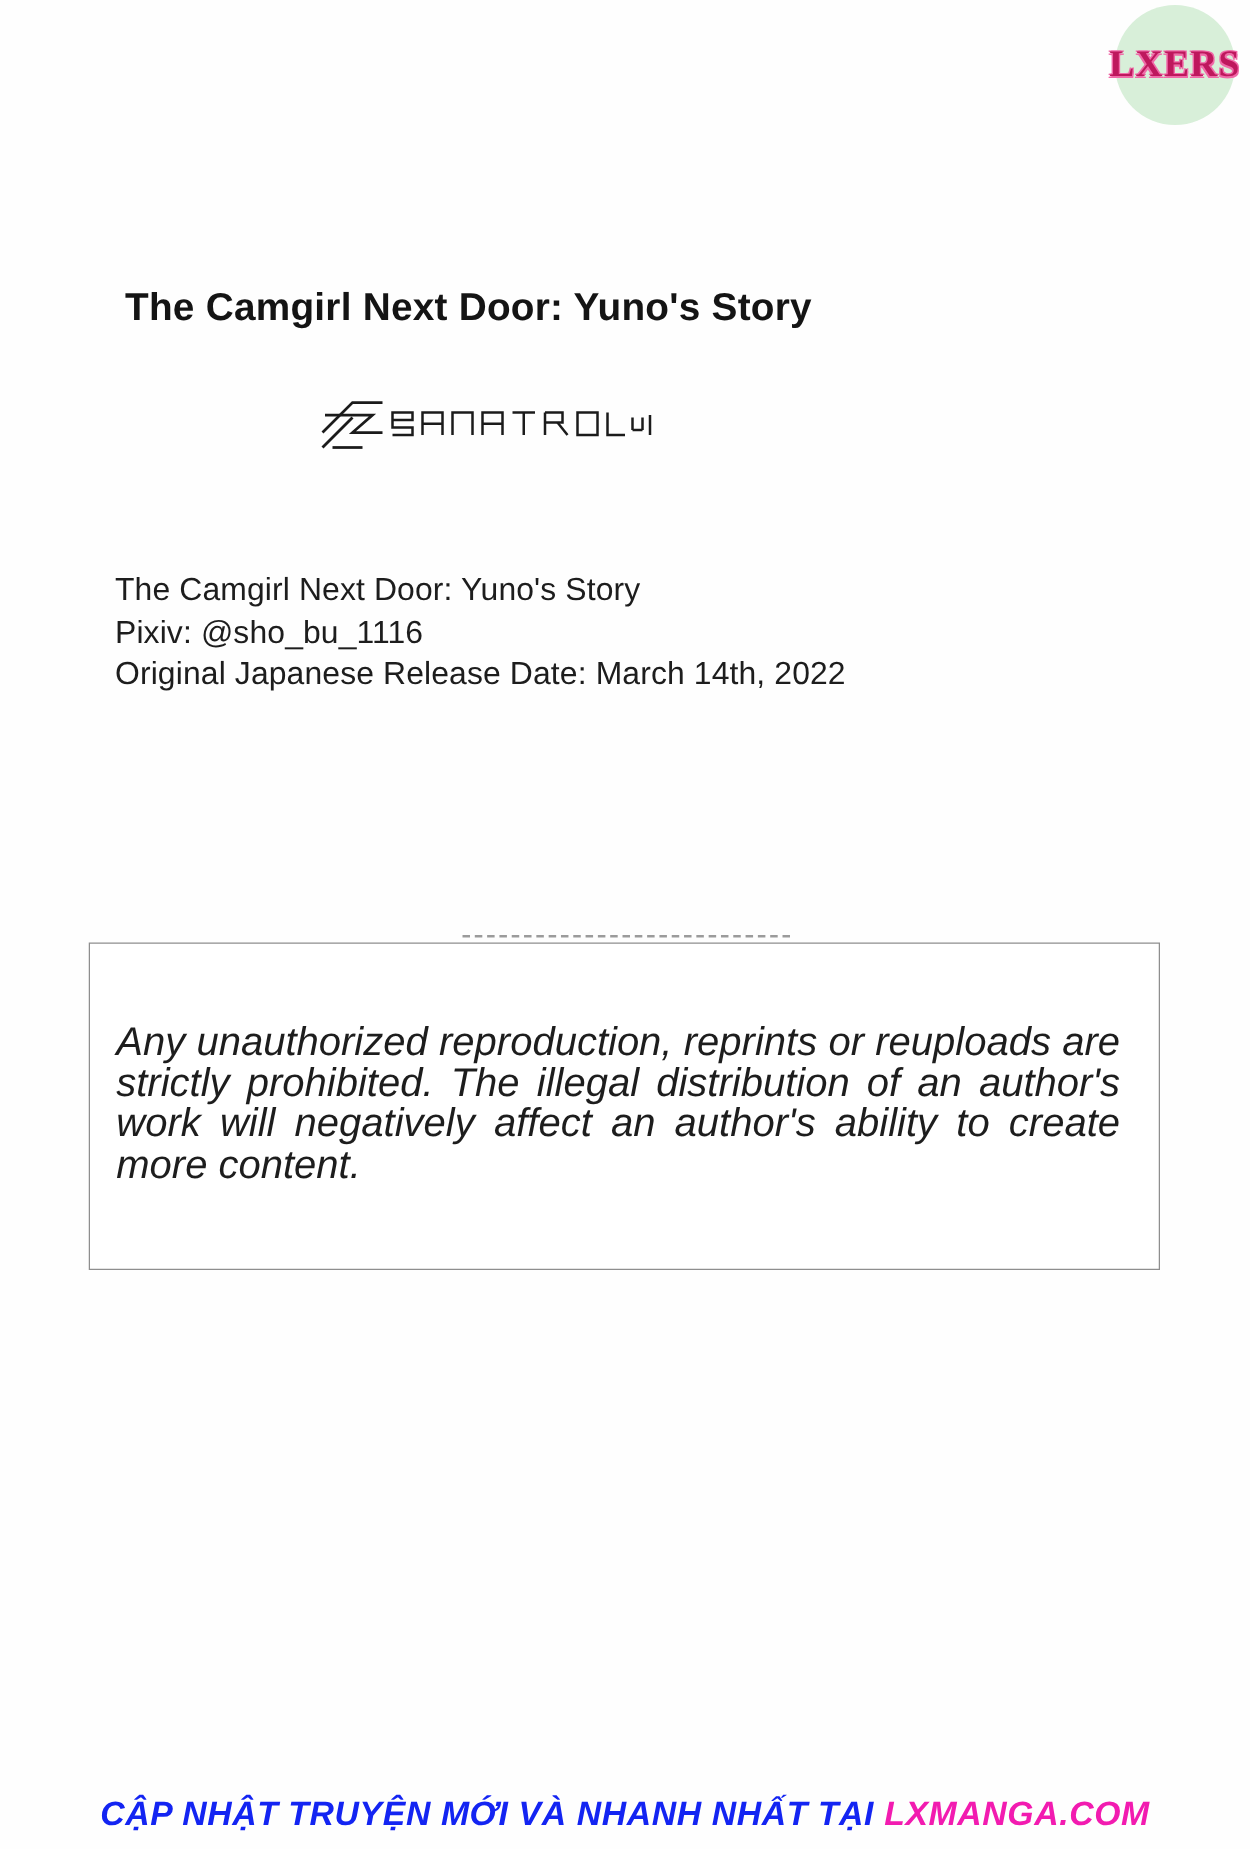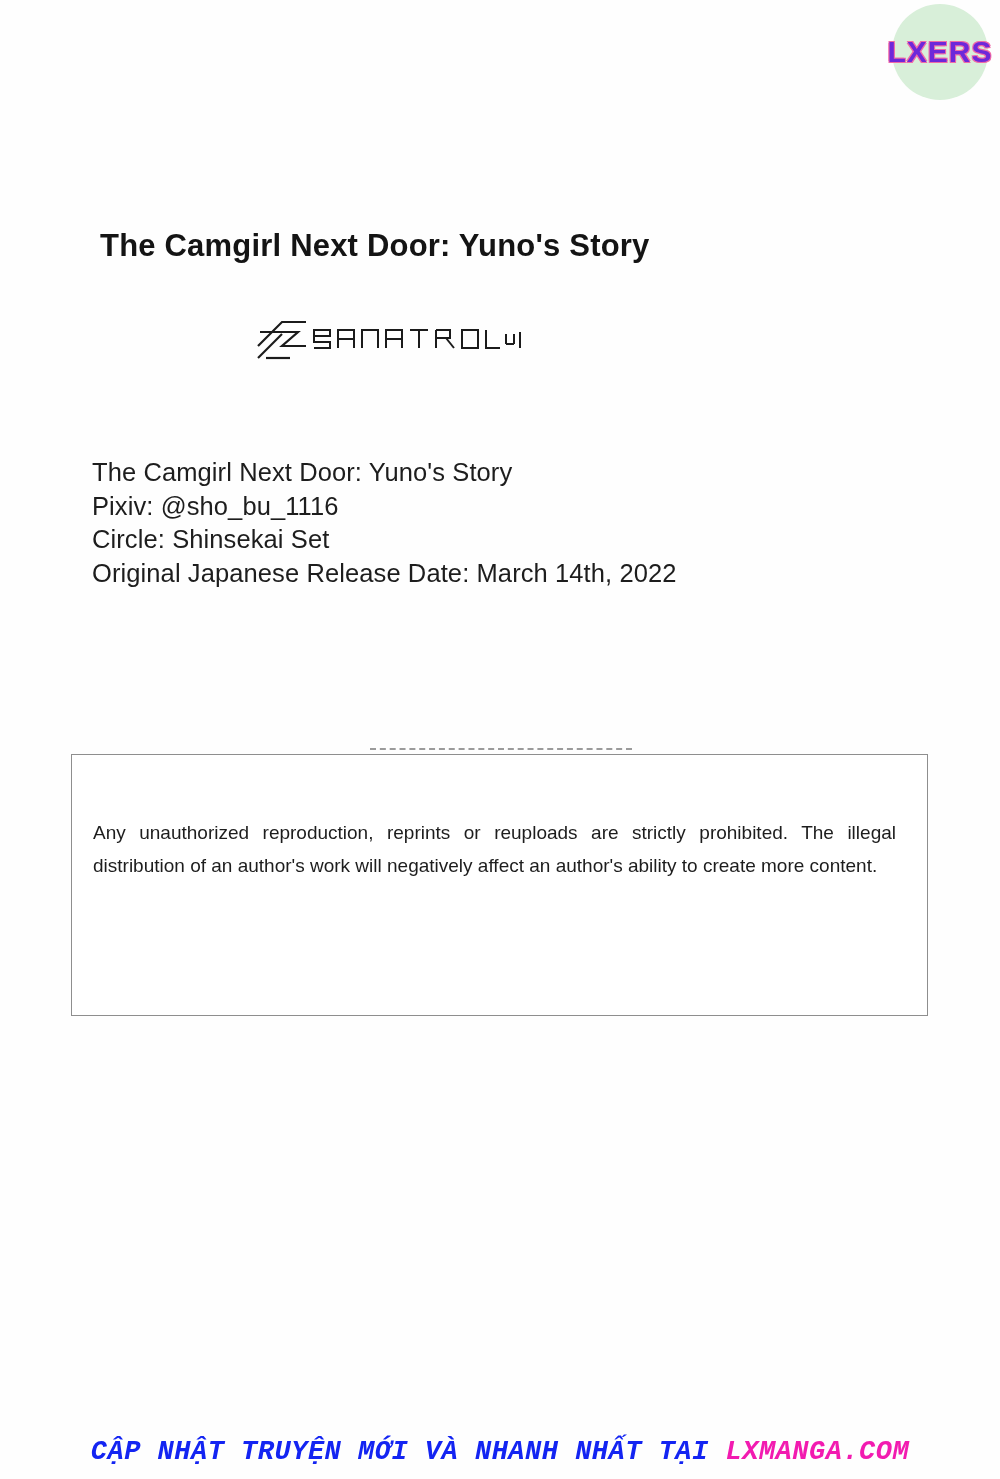--- a/index.html
+++ b/index.html
@@ -29,25 +29,25 @@
     right: 12px;
     width: 96px;
     height: 96px;
     border-radius: 50%;
     background: #d8efd9;
     display: flex;
     align-items: center;
     justify-content: center;
   }
   .watermark-text {
-    font-family: Liberation Sans, sans-serif;
+    font-family: Liberation Serif, serif;
     font-weight: bold;
     font-size: 30px;
     letter-spacing: 1px;
-    color: #6d28d9;
+    color: #be185d;
     text-shadow:
       -1px -1px 0 #f06aa8,
        1px -1px 0 #f06aa8,
       -1px  1px 0 #f06aa8,
        1px  1px 0 #f06aa8;
     white-space: nowrap;
   }
 
   
   .title {
@@ -103,35 +103,36 @@
     height: 262px;
     border: 1px solid #8e8e8e;
     box-sizing: border-box;
     background: #ffffff;
   }
   .notice-text {
     position: absolute;
     left: 93px;
     top: 817px;
     width: 803px;
-    font-size: 19px;
+    font-size: 32px;
     line-height: 32.5px;
     color: #1d1d1d;
     text-align: justify;
     text-align-last: left;
+    font-style: italic;
   }
 
   
   .banner {
     position: absolute;
     left: 0;
     right: 0;
     bottom: 12px;
     text-align: center;
-    font-family: Liberation Mono, monospace;
+    font-family: Liberation Sans, sans-serif;
     font-weight: bold;
     font-style: italic;
     font-size: 27px;
     letter-spacing: 0.5px;
     white-space: nowrap;
   }
   .banner .b-blue { color: #1324f2; }
   .banner .b-pink { color: #f21bb0; }
 </style>
 </head>
@@ -173,21 +174,20 @@
           <path d="M262 22 v10"></path>
           <path d="M254 32 h8"></path>
         <path d="M268 20 v16"></path>
       </g>
     </svg>
   </div>
 
   <div class="credits">
     <div class="line">The Camgirl Next Door: Yuno's Story</div>
     <div class="line">Pixiv: @sho_bu_1116</div>
-    <div class="line">Circle: Shinsekai Set</div>
     <div class="line">Original Japanese Release Date: March 14th, 2022</div>
   </div>
 
   <div class="dashed-sep"></div>
 
   <div class="notice-box"></div>
   <div class="notice-text">Any unauthorized reproduction, reprints or reuploads are strictly prohibited. The illegal distribution of an author's work will negatively affect an author's ability to create more content.</div>
 
   <div class="banner">
     <span class="b-blue">CẬP NHẬT TRUYỆN MỚI VÀ NHANH NHẤT TẠI</span>

